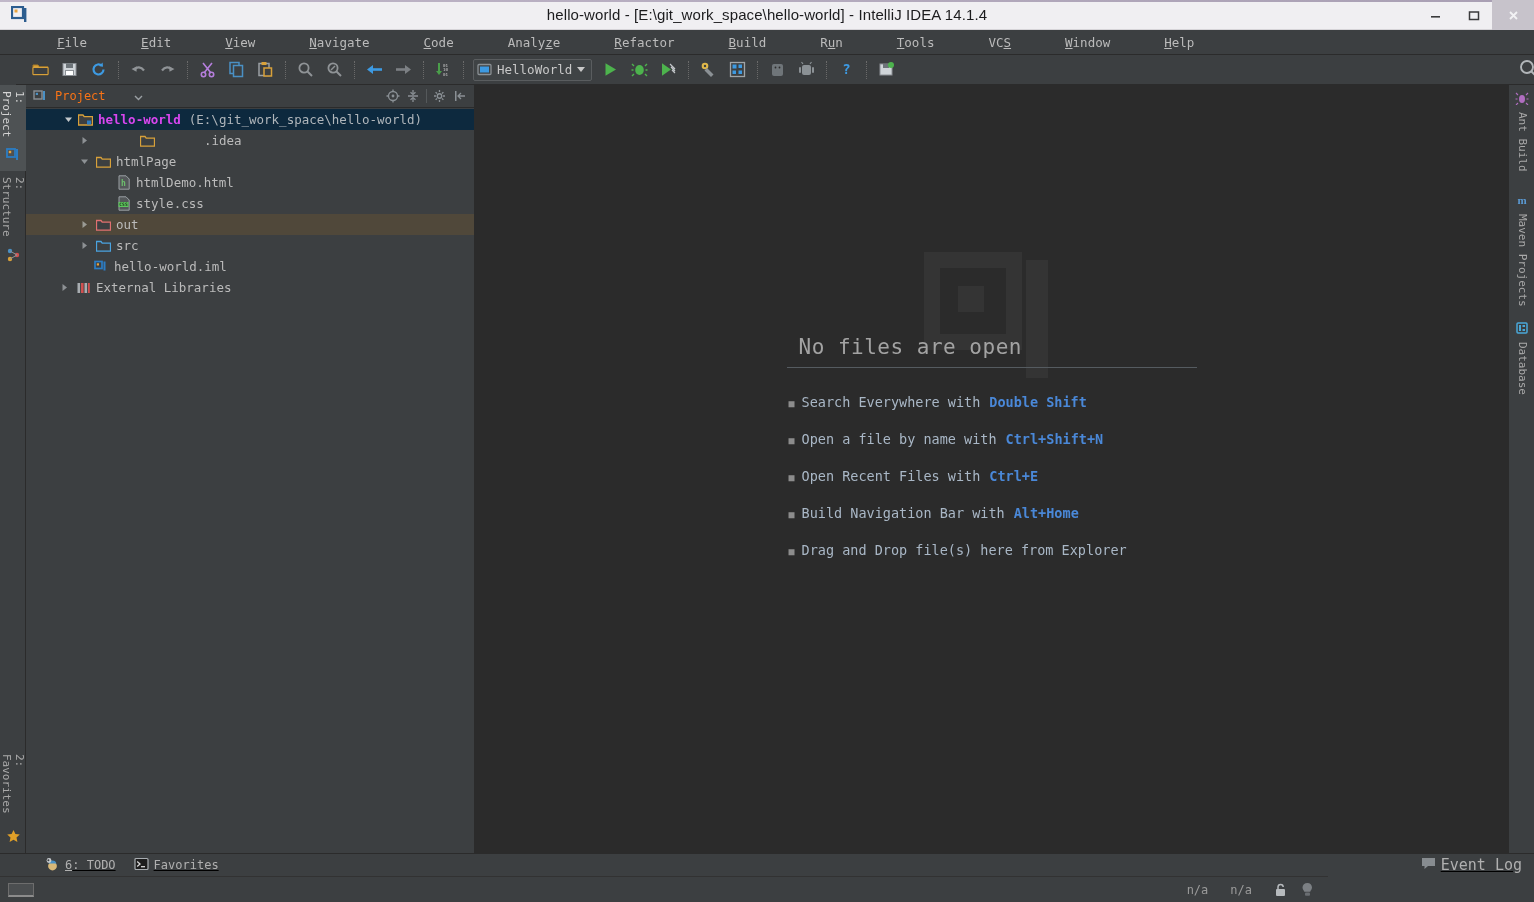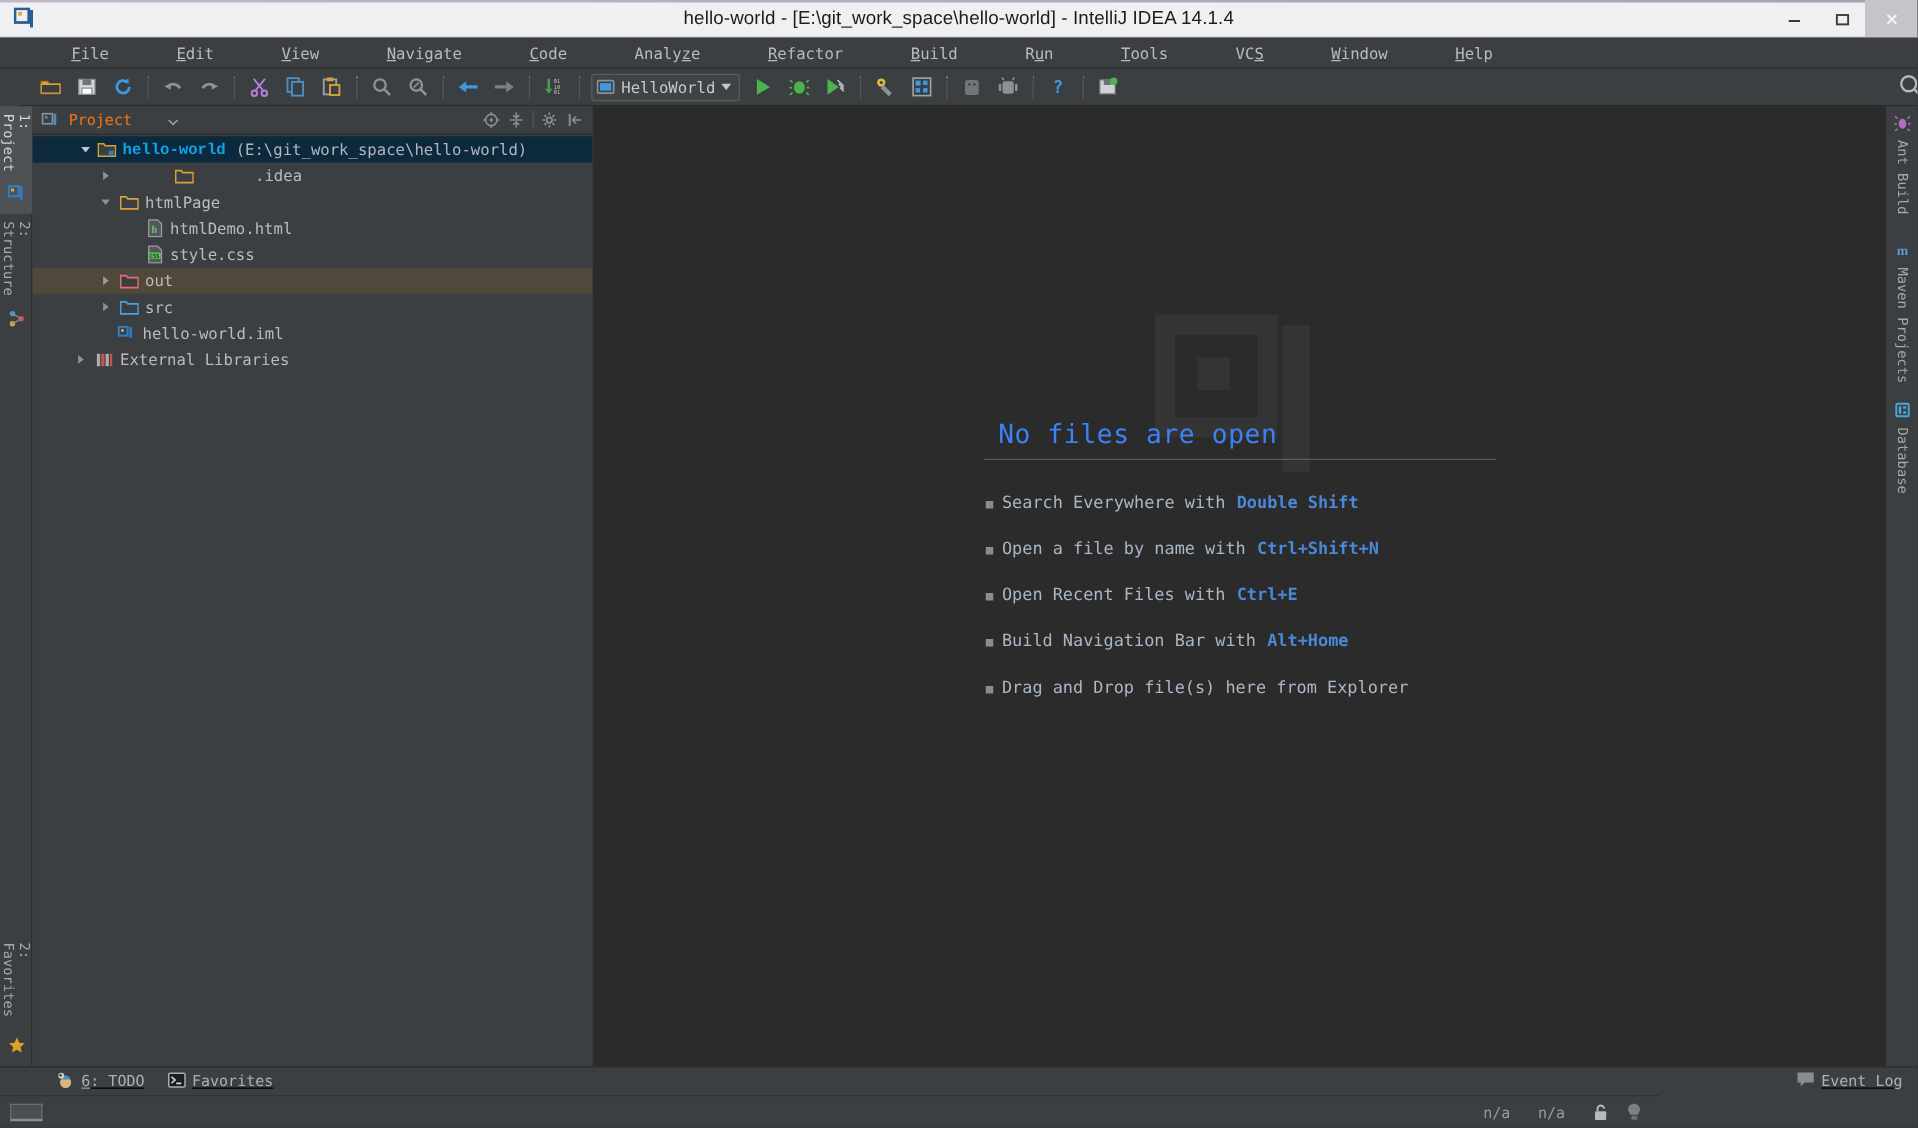--- a/index.html
+++ b/index.html
@@ -121,39 +121,39 @@
   .row{
     height:21px; display:flex; align-items:center;
     font-size:12.5px; color:#bbbbbb; padding-left:0;
     white-space:nowrap;
   }
   .row.sel{ background:#0d293e; color:#ffffff; }
   .row.hl{ background:#50483a; }
   .twisty{ width:20px; display:flex; align-items:center; justify-content:center; }
   .fico{ width:19px; display:flex; align-items:center; justify-content:center; margin-right:3px; }
   .row .name{ font-weight:normal; }
-  .row.sel .name{ font-weight:bold; color:#0ea5e9;font-family:Liberation Mono, monospace; }
+  .row.sel .name{ font-weight:bold; color:#d946ef; }
   .row .path{ color:#8a8a8a; margin-left:8px; font-weight:normal; }
   .row.sel .path{ color:#b0b6bb; }
 
   
   .editor{
     position:absolute; left:475px; top:85px; width:1033px; height:768px;
     background:#2b2b2b; overflow:hidden;
   }
   .watermark{
     position:absolute; left:50%; top:165px; transform:translateX(-50%);
     opacity:.055; pointer-events:none;
   }
   .tips{
     position:absolute; left:50%; transform:translateX(-50%);
     top:250px; width:410px;
   }
   .tips h1{
-    font-size:21px; font-weight:normal; color:#3b82f6;
+    font-size:21px; font-weight:normal; color:#a3a3a3;
     font-family:"DejaVu Sans Mono", monospace;
     padding:0 0 8px 12px; letter-spacing:.5px;
   }
   .tips .rule{ height:1px; background:#555b60; margin-bottom:26px; }
   .tip{
     display:flex; align-items:baseline; font-size:13.5px;
     color:#a9b7c6; margin-bottom:21px; padding-left:2px;
     font-family:"DejaVu Sans Mono", monospace;
   }
   .tip .bul{ color:#8c8c8c; margin-right:7px; font-size:10px; }
@@ -164,21 +164,21 @@
     position:absolute; left:0; top:853px; width:1534px; height:23px;
     background:#3c3f41; border-top:1px solid #2b2b2b;
     display:flex; align-items:center;text-decoration:underline;
   }
   .bot-btn{
     display:flex; align-items:center; gap:5px;
     font-size:12px; color:#b0b0b0; padding:0 9px; height:23px;
   }
   .bot-btn u{ text-decoration:underline; }
   .botbar .spacer{ flex:1; }
-  .evlog{ display:flex; align-items:center; gap:5px; font-size:12px; color:#b0b0b0; padding-right:12px; }
+  .evlog{ display:flex; align-items:center; gap:5px; font-size:15px; color:#b0b0b0; padding-right:12px; }
 
   
   .status{
     position:absolute; left:0; top:876px; width:1328px; height:26px;
     background:#3c3f41; display:flex; align-items:center;
     border-top:1px solid #323232;
   }
   .status .memind{
     width:26px;height:14px;margin-left:8px;
     border:1px solid #6d6d6d; background:#4b4e50;

